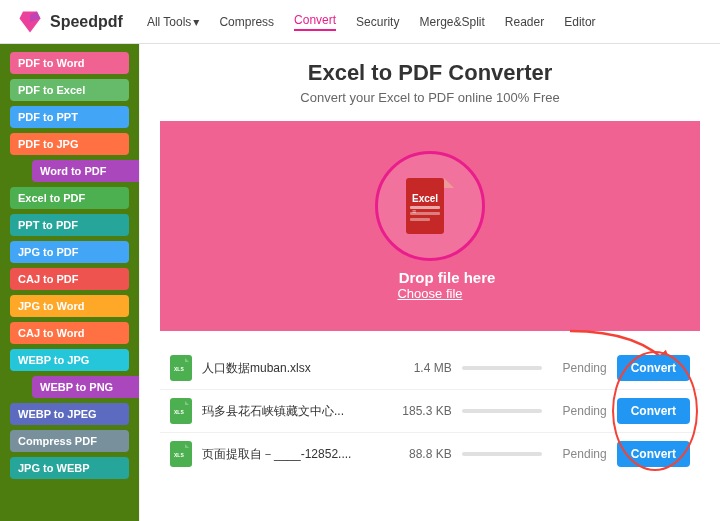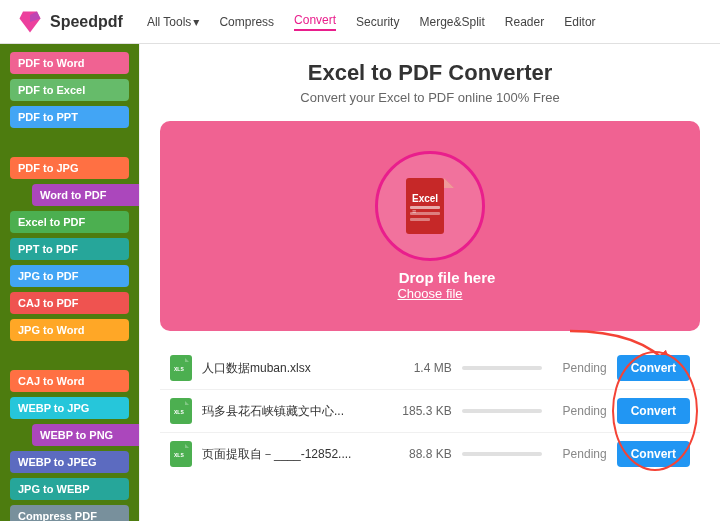--- a/index.html
+++ b/index.html
@@ -25,39 +25,39 @@
     .sidebar { width: 140px; background: #4d7c0f; padding: 8px 10px; display: flex; flex-direction: column; gap: 5px; overflow-y: auto; border-right: 1px solid #f0f0f0; }
     .sidebar-btn {
       display: flex; align-items: center; gap: 6px;
       padding: 5px 8px; border-radius: 4px; border: none; cursor: pointer;
       font-size: 11px; font-weight: bold; color: #fff; width: 100%;
       text-align: left;
     }
     .sidebar-btn.pink { background: #f06292; }
     .sidebar-btn.green { background: #66bb6a; }
     .sidebar-btn.blue { background: #42a5f5; }
-    .sidebar-btn.orange { background: #ff7043; margin-top: 24px; }
+    .sidebar-btn.orange { background: #ff7043; }
     .sidebar-btn.purple { background: #ab47bc; margin-left: 22px; }
     .sidebar-btn.teal { background: #26a69a; }
     .sidebar-btn.active-excel { background: #4caf50; }
     .sidebar-btn.red { background: #ef5350; }
     .sidebar-btn.amber { background: #ffa726; }
     .sidebar-btn.cyan { background: #26c6da; }
     .sidebar-btn.indigo { background: #5c6bc0; }
     .sidebar-btn.gray { background: #78909c; }
 
     
     .content { flex: 1; padding: 16px 20px; overflow-y: auto; }
     .page-title { text-align: center; font-size: 22px; font-weight: bold; color: #333; margin-bottom: 4px; }
     .page-subtitle { text-align: center; color: #666; font-size: 13px; margin-bottom: 16px; }
 
     
     .drop-zone {
       background: #f06292;
-      border-radius: 10px;
+      border-radius: 0;
       padding: 30px 20px;
       display: flex; flex-direction: column; align-items: center; justify-content: center;
       min-height: 160px; margin-bottom: 16px; position: relative;
       cursor: pointer;
     }
     .drop-circle {
       width: 110px; height: 110px; border-radius: 50%;
       border: 3px solid #e91e8c; display: flex; flex-direction: column;
       align-items: center; justify-content: center; gap: 8px;
       background: rgba(255,255,255,0.1);
@@ -127,22 +127,22 @@
     <button class="sidebar-btn purple">Word to PDF</button>
     <button class="sidebar-btn active-excel">Excel to PDF</button>
     <button class="sidebar-btn teal">PPT to PDF</button>
     <button class="sidebar-btn blue">JPG to PDF</button>
     <button class="sidebar-btn red">CAJ to PDF</button>
     <button class="sidebar-btn amber">JPG to Word</button>
     <button class="sidebar-btn orange">CAJ to Word</button>
     <button class="sidebar-btn cyan">WEBP to JPG</button>
     <button class="sidebar-btn purple">WEBP to PNG</button>
     <button class="sidebar-btn indigo">WEBP to JPEG</button>
+    <button class="sidebar-btn gray">Compress PDF</button>
     <button class="sidebar-btn teal">JPG to WEBP</button>
-    <button class="sidebar-btn gray">Compress PDF</button>
   </aside>
 
   <main class="content">
     <h1 class="page-title">Excel to PDF Converter</h1>
     <p class="page-subtitle">Convert your Excel to PDF online 100% Free</p>
 
     <div class="drop-zone" style="position:relative;">
       <div class="drop-circle">
 
         <svg width="48" height="56" viewBox="0 0 48 56">

